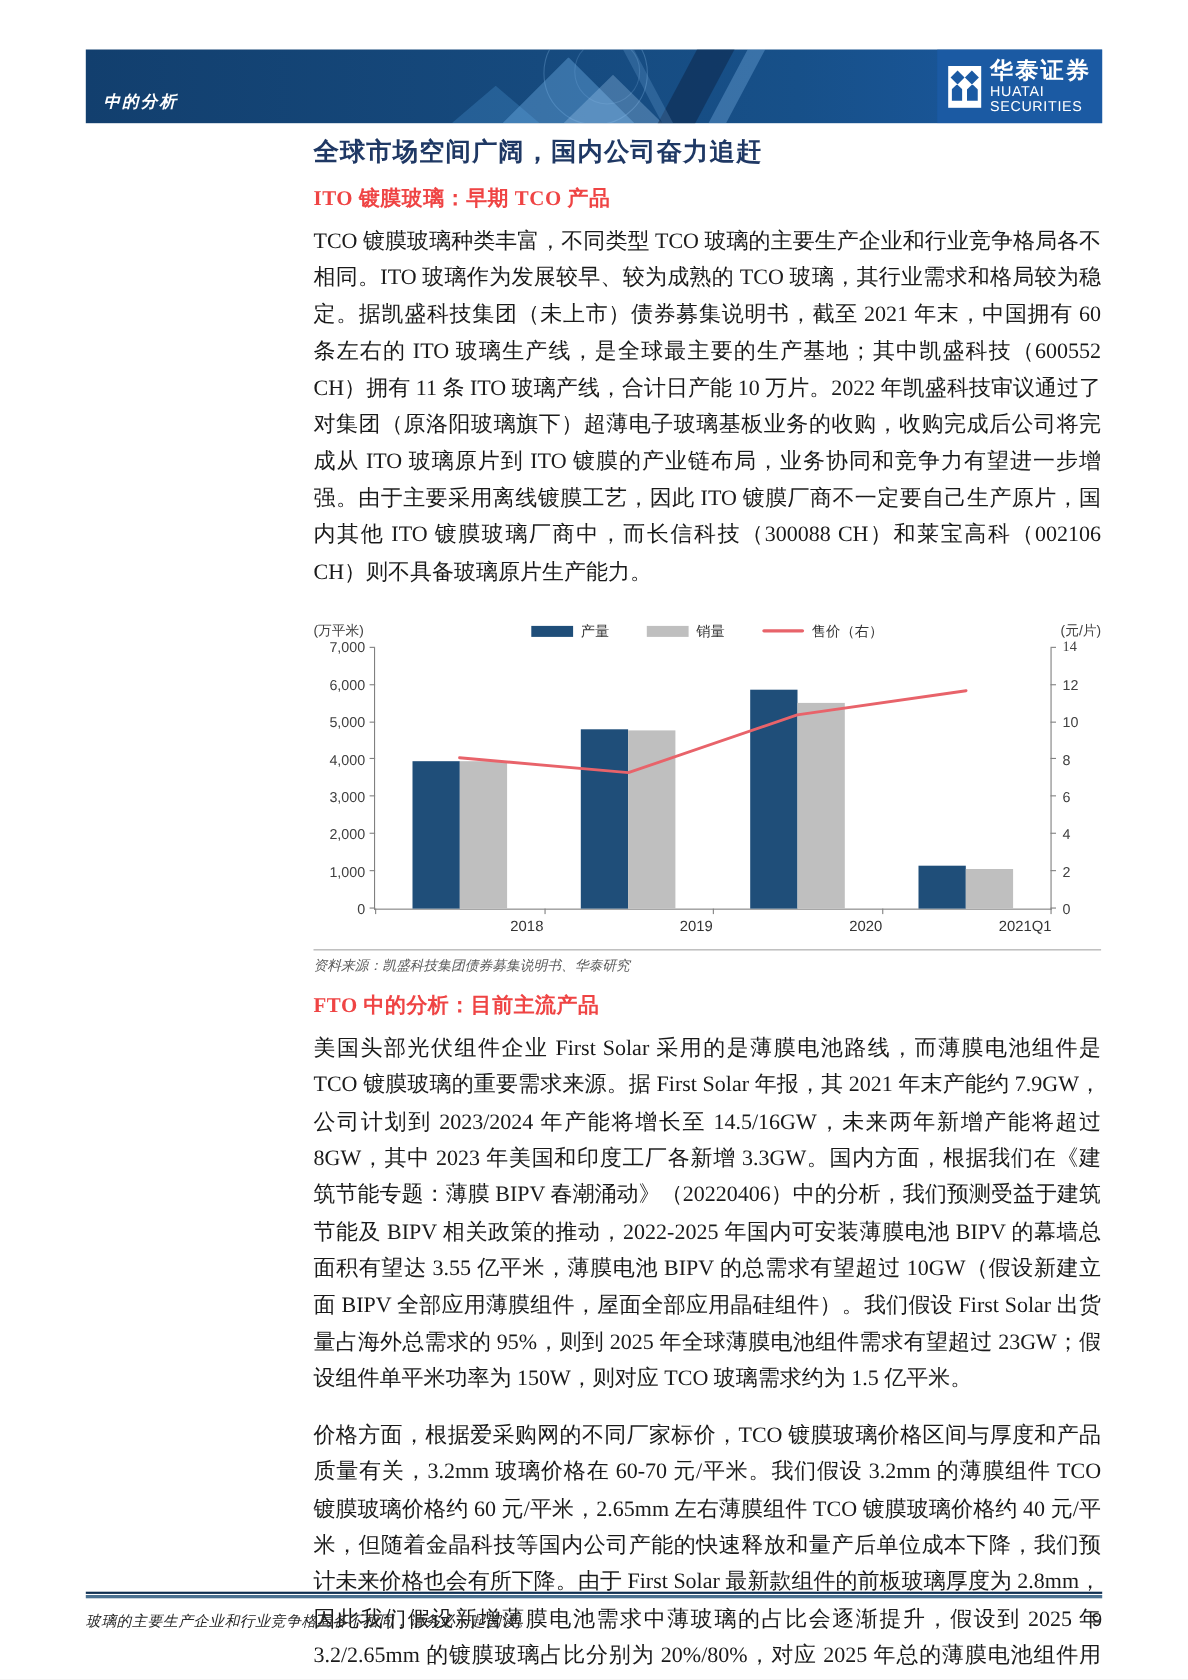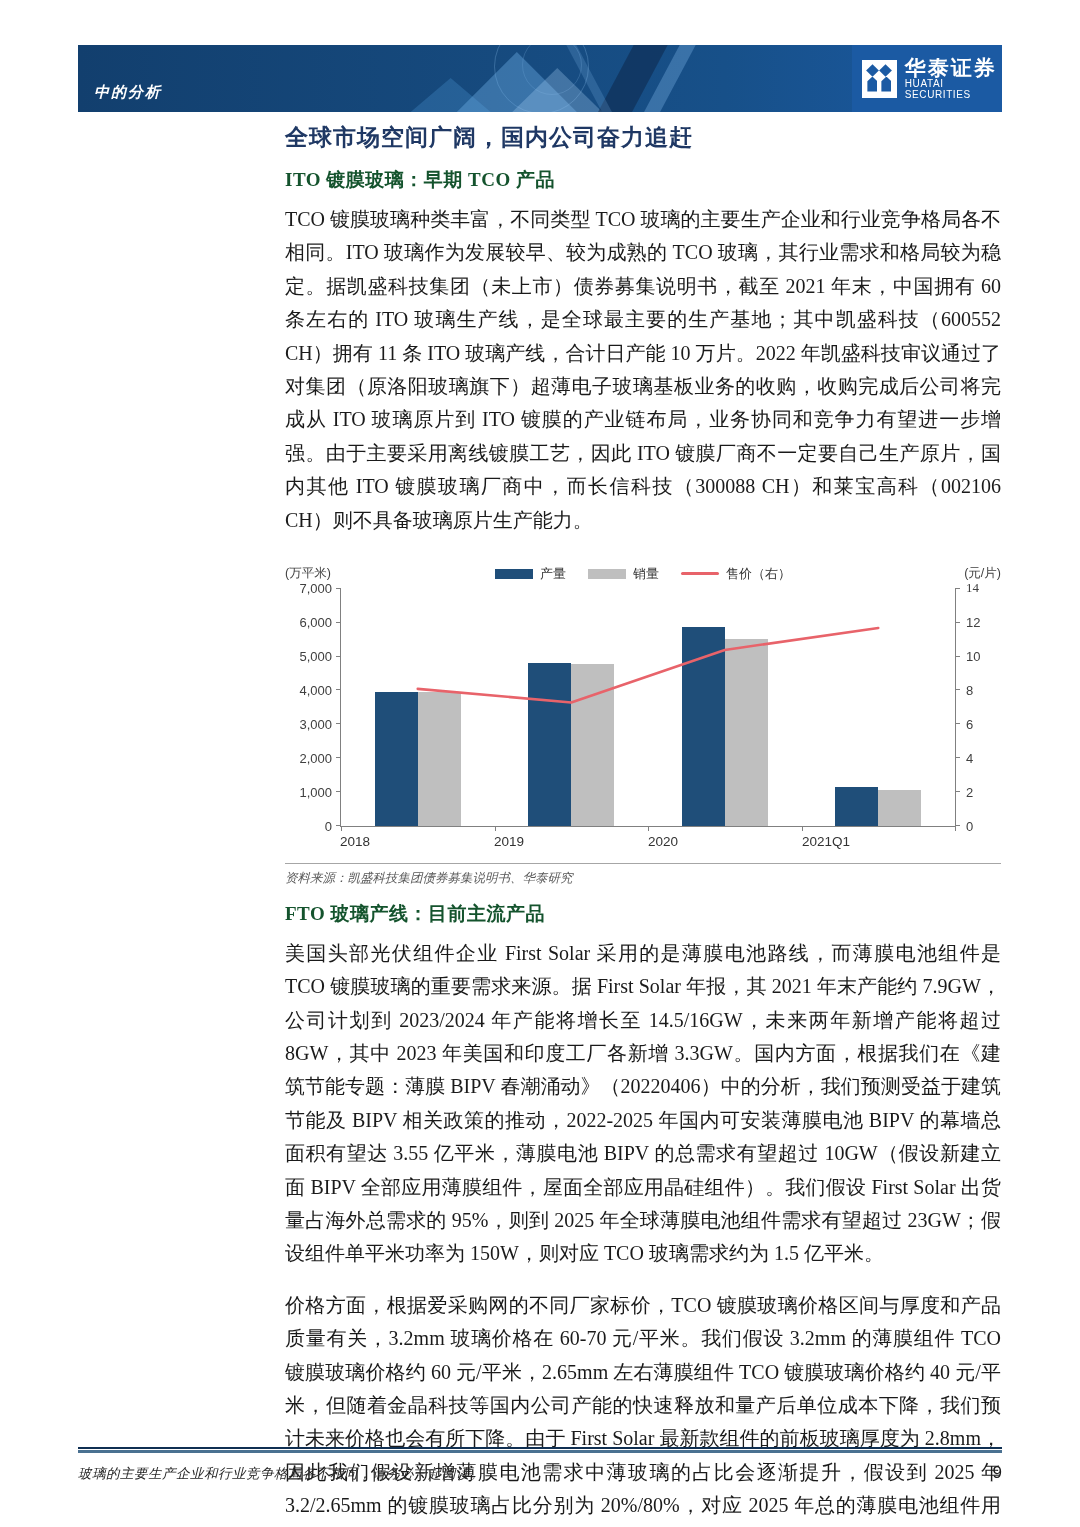--- a/index.html
+++ b/index.html
@@ -34,58 +34,58 @@
   }
   .logo-icon{
     width:38px; height:38px; background:#ffffff; display:flex; flex-direction:column;
     align-items:center; justify-content:center; gap:2px; padding:3px;
   }
   .logo-icon .r{display:flex; gap:4px;}
   .logo-icon .dia{width:9px;height:9px;background:#1b5aa3;transform:rotate(45deg);}
   .logo-icon .pil{width:10px;height:15px;background:#1b5aa3;clip-path:polygon(50% 0,100% 32%,100% 100%,0 100%,0 32%);}
   .logo-txt{color:#fff; line-height:1.05;}
   .logo-cn{font-size:21px; font-weight:bold; letter-spacing:2px; font-family:"Liberation Sans",sans-serif;}
-  .logo-en{font-size:10px; letter-spacing:.6px; font-family:"Liberation Sans",sans-serif;}
+  .logo-en{font-size:13px; letter-spacing:.6px; font-family:"Liberation Sans",sans-serif;}
   
   .content{position:absolute; left:285px; top:122px; width:716px;}
   h1.title{color:#1f3864; font-size:23px; font-weight:bold; letter-spacing:1px; margin-bottom:12px;}
-  h2.sec{color:#14532d; font-size:19px; font-weight:bold; margin:14px 0 10px 0; letter-spacing:.5px;}
+  h2.sec{color:#ef4444; font-size:19px; font-weight:bold; margin:14px 0 10px 0; letter-spacing:.5px;}
   p.body{font-size:20px; line-height:1.67; text-align:justify; margin-bottom:6px;}
   p.body + p.body{margin-top:18px;}
   
   figure.fig{margin:18px 0 8px 0; width:100%;}
   .fig-title{font-family:"Liberation Sans",sans-serif; font-size:14.5px; font-weight:bold; color:#1f3864;
     padding-bottom:6px; border-bottom:1px solid #4d4d4d;}
   .fig-title .t2{margin-left:8px;}
   .chart{padding-top:10px; font-family:"Liberation Sans",sans-serif;}
   .chart-head{display:flex; align-items:flex-start; font-size:12.5px; color:#404040;}
   .chart-head .unit-l{width:90px;}
   .chart-head .unit-r{width:90px; text-align:right;}
-  .legend{flex:1; display:flex; justify-content:center; gap:22px; align-items:center;}
+  .legend{flex:1; display:flex; justify-content:center; gap:34px; align-items:center;}
   .legend-item{display:flex; align-items:center; gap:7px; font-size:13px; color:#333;}
   .sw-bar{width:38px; height:10px; display:inline-block;}
   .sw-line{width:38px; height:3px; display:inline-block; border-radius:2px;}
   .chart-body{display:flex; margin-top:6px; height:238px;}
   .gut{width:55px; position:relative; font-size:13px; color:#404040;}
   .gut.r{width:45px;}
   .ylab{position:absolute; right:8px; white-space:nowrap;}
   .gut.r .ylab{left:10px; right:auto;}
   .plot{flex:1; position:relative; border-left:1px solid #808080; border-right:1px solid #808080; border-bottom:1px solid #808080;}
   .tick{position:absolute; height:1px; width:5px; background:#808080;}
   .tick.tl{left:-5px;}
   .tick.tr{right:-5px;}
   .xtick{position:absolute; bottom:-5px; width:1px; height:5px; background:#808080;}
   .groups{position:absolute; inset:0; display:flex;}
   .group{width:25%; height:100%; display:flex; align-items:flex-end; justify-content:center;}
   .bar{width:28%;}
   .plot svg{position:absolute; inset:0; width:100%; height:100%; overflow:visible;}
   .xlabels-row{display:flex; margin-top:7px; font-size:13.5px; color:#333; font-family:"Liberation Sans",sans-serif;}
   .xlabels-row .pad{width:55px;} .xlabels-row .pad.r{width:45px;}
   .xlabels{flex:1; display:flex;}
-  .xlabels span{width:25%; text-align:left;}
+  .xlabels span{width:25%; text-align:right;}
   figcaption.source{margin-top:14px; border-top:1px solid #a6a6a6; padding-top:6px;
     font-size:12.5px; color:#595959; font-style:italic;}
   
   .footer{position:absolute; left:78px; right:78px; top:1447px;}
   .rule1{height:2px; background:#0f2f52;}
   .rule2{height:3px; background:#4a7191; margin-top:1px;}
   .foot-row{display:flex; justify-content:space-between; align-items:baseline; margin-top:10px;}
   .foot-disc{font-size:13.5px; font-style:italic; color:#262626; letter-spacing:.5px;}
   .foot-page{font-size:17px; color:#1a1a1a; font-family:"Liberation Sans",sans-serif;}
 </style>
@@ -223,21 +223,21 @@
               <span>2020</span>
               <span>2021Q1</span>
             </div>
           <div class="pad r"></div>
         </div>
       </div>
 
       <figcaption class="source">资料来源：凯盛科技集团债券募集说明书、华泰研究</figcaption>
     </figure>
 
-    <h2 class="sec">FTO 玻璃产线：目前主流产品</h2>
+    <h2 class="sec">FTO 中的分析：目前主流产品</h2>
     <p class="body">美国头部光伏组件企业 First Solar 采用的是薄膜电池路线，而薄膜电池组件是 TCO 镀膜玻璃的重要需求来源。据 First Solar 年报，其 2021 年末产能约 7.9GW，公司计划到 2023/2024 年产能将增长至 14.5/16GW，未来两年新增产能将超过 8GW，其中 2023 年美国和印度工厂各新增 3.3GW。国内方面，根据我们在《建筑节能专题：薄膜 BIPV 春潮涌动》（20220406）中的分析，我们预测受益于建筑节能及 BIPV 相关政策的推动，2022-2025 年国内可安装薄膜电池 BIPV 的幕墙总面积有望达 3.55 亿平米，薄膜电池 BIPV 的总需求有望超过 10GW（假设新建立面 BIPV 全部应用薄膜组件，屋面全部应用晶硅组件）。我们假设 First Solar 出货量占海外总需求的 95%，则到 2025 年全球薄膜电池组件需求有望超过 23GW；假设组件单平米功率为 150W，则对应 TCO 玻璃需求约为 1.5 亿平米。</p>
     <p class="body">价格方面，根据爱采购网的不同厂家标价，TCO 镀膜玻璃价格区间与厚度和产品质量有关，3.2mm 玻璃价格在 60-70 元/平米。我们假设 3.2mm 的薄膜组件 TCO 镀膜玻璃价格约 60 元/平米，2.65mm 左右薄膜组件 TCO 镀膜玻璃价格约 40 元/平米，但随着金晶科技等国内公司产能的快速释放和量产后单位成本下降，我们预计未来价格也会有所下降。由于 First Solar 最新款组件的前板玻璃厚度为 2.8mm，因此我们假设新增薄膜电池需求中薄玻璃的占比会逐渐提升，假设到 2025 年 3.2/2.65mm 的镀膜玻璃占比分别为 20%/80%，对应 2025 年总的薄膜电池组件用 TCO 镀膜玻璃市场空间有望达 55.5 亿元，CAGR+20.5%，“十四五”期间 TCO 镀膜玻璃总的市场规模有望达到 211 亿元。</p>
   </div>
 
   <div class="footer">
     <div class="rule1"></div>
     <div class="rule2"></div>
     <div class="foot-row">
       <span class="foot-disc">玻璃的主要生产企业和行业竞争格局各不相同，请务必一起阅读。</span>
       <span class="foot-page">9</span>

